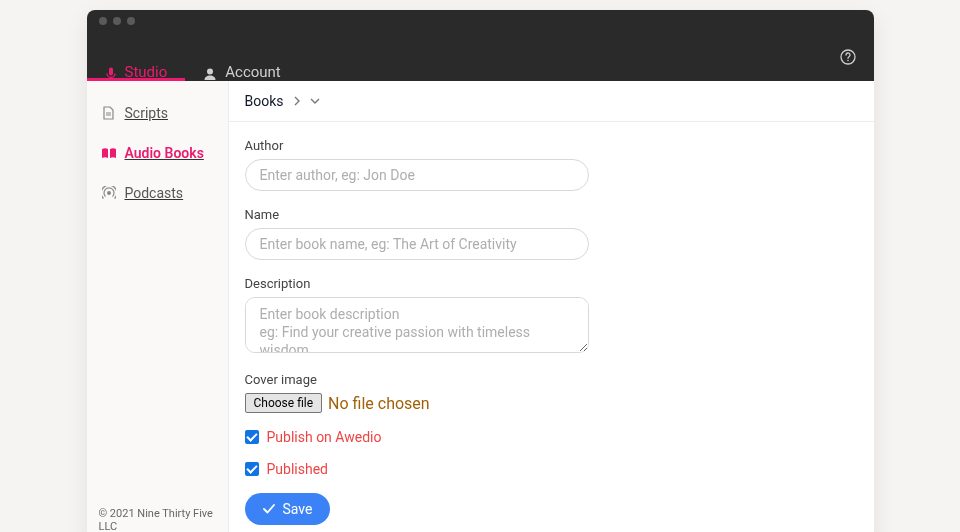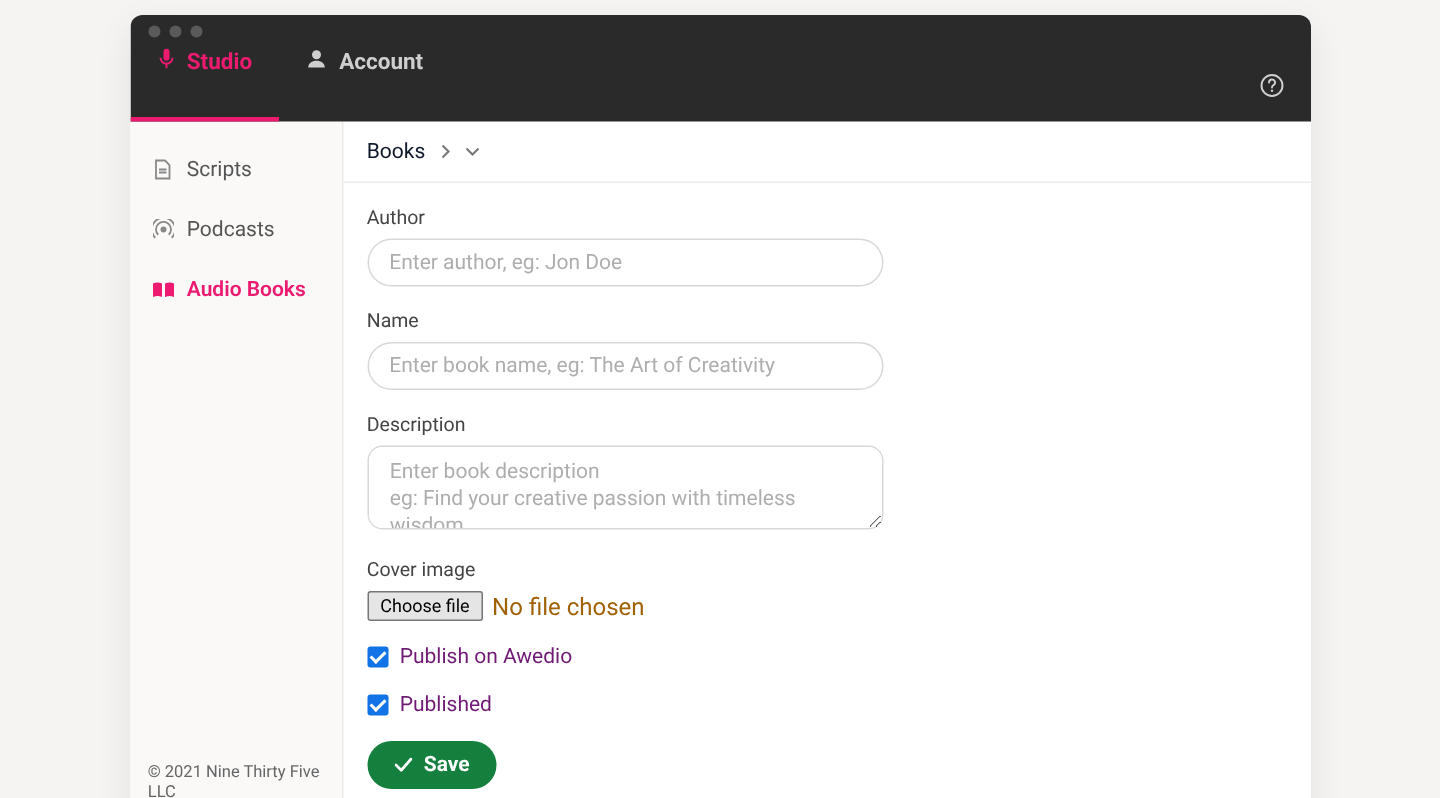--- a/index.html
+++ b/index.html
@@ -35,28 +35,27 @@
   .topnav {
     background: #2a2a2a;
     height: 49px;
     display: flex;
     align-items: stretch;
     padding: 0 0 0 0;
     position: relative;
   }
   .topnav .tab {
     display: flex;
-    align-items: flex-start;
+    align-items: flex-end;
     gap: 8px;
     padding: 0 18px;
     color: #cfcfcf;
     font-size: 15px;
     cursor: pointer;
     position: relative;
-    font-weight: bold;
   }
   .topnav .tab.active {
     color: #ec1b70;
   }
   .topnav .tab.active::after {
     content: "";
     position: absolute;
     left: 0; right: 0; bottom: 0;
     height: 3px;
     background: #ec1b70;
@@ -72,20 +71,21 @@
   .sidebar {
     width: 142px;
     background: #faf9f8;
     border-right: 1px solid #ececec;
     display: flex;
     flex-direction: column;
   }
   .sidebar .menu {
     padding-top: 12px;
     flex: 1;
+    text-decoration: underline;
   }
   .side-item {
     display: flex;
     align-items: center;
     gap: 8px;
     padding: 12px 14px;
     color: #555;
     font-size: 14px;
     cursor: pointer;
   }
@@ -184,36 +184,35 @@
     content: "";
     position: absolute;
     left: 4px; top: 1px;
     width: 4px; height: 8px;
     border: solid #fff;
     border-width: 0 2px 2px 0;
     transform: rotate(45deg);
   }
   .chk-label {
     font-size: 14px;
-    color: #701a75;
+    color: #ef4444;
   }
   .save-btn {
     align-self: flex-start;
     display: inline-flex;
     align-items: center;
     gap: 8px;
-    background: #15803d;
+    background: #3b82f6;
     color: #fff;
     border: none;
     border-radius: 20px;
     padding: 8px 18px;
     font-size: 14px;
     cursor: pointer;
     font-family: inherit;
-    font-weight: bold;
   }
   .icon-svg { display: block; }
 </style>
 </head>
 <body>
 
 <div class="window">
 
   <div class="chrome">
     <span class="dot"></span>
@@ -261,39 +260,39 @@
         <div class="side-item">
           <span class="icon">
             <svg class="icon-svg" width="13" height="14" viewBox="0 0 13 14" fill="none">
               <path d="M2 1h6l3 3v9H2z" stroke="#888" stroke-width="1.2" fill="none"></path>
               <path d="M4 7h5M4 9h5" stroke="#888" stroke-width="1.2"></path>
             </svg>
           </span>
           <span>Scripts</span>
         </div>
 
+        <div class="side-item active">
+          <span class="icon">
+            <svg class="icon-svg" width="16" height="13" viewBox="0 0 16 13" fill="none">
+              <path d="M1 2c2-1 4-1 6 0v9c-2-1-4-1-6 0z" fill="#ec1b70"></path>
+              <path d="M15 2c-2-1-4-1-6 0v9c2-1 4-1 6 0z" fill="#ec1b70"></path>
+            </svg>
+          </span>
+          <span>Audio Books</span>
+        </div>
+
         <div class="side-item">
           <span class="icon">
             <svg class="icon-svg" width="14" height="14" viewBox="0 0 14 14" fill="none">
               <circle cx="7" cy="7" r="2" fill="#888"></circle>
               <path d="M3.5 10.5a5 5 0 1 1 7 0" stroke="#888" stroke-width="1.2" fill="none"></path>
               <path d="M1.5 12.5a7.8 7.8 0 1 1 11 0" stroke="#888" stroke-width="1.2" fill="none"></path>
             </svg>
           </span>
           <span>Podcasts</span>
-        </div>
-
-        <div class="side-item active">
-          <span class="icon">
-            <svg class="icon-svg" width="16" height="13" viewBox="0 0 16 13" fill="none">
-              <path d="M1 2c2-1 4-1 6 0v9c-2-1-4-1-6 0z" fill="#ec1b70"></path>
-              <path d="M15 2c-2-1-4-1-6 0v9c2-1 4-1 6 0z" fill="#ec1b70"></path>
-            </svg>
-          </span>
-          <span>Audio Books</span>
         </div>
 
       </div>
       <div class="footer">© 2021 Nine Thirty Five LLC</div>
     </div>
 
     <div class="main">
 
       <div class="breadcrumb">
         <span class="label">Books</span>

